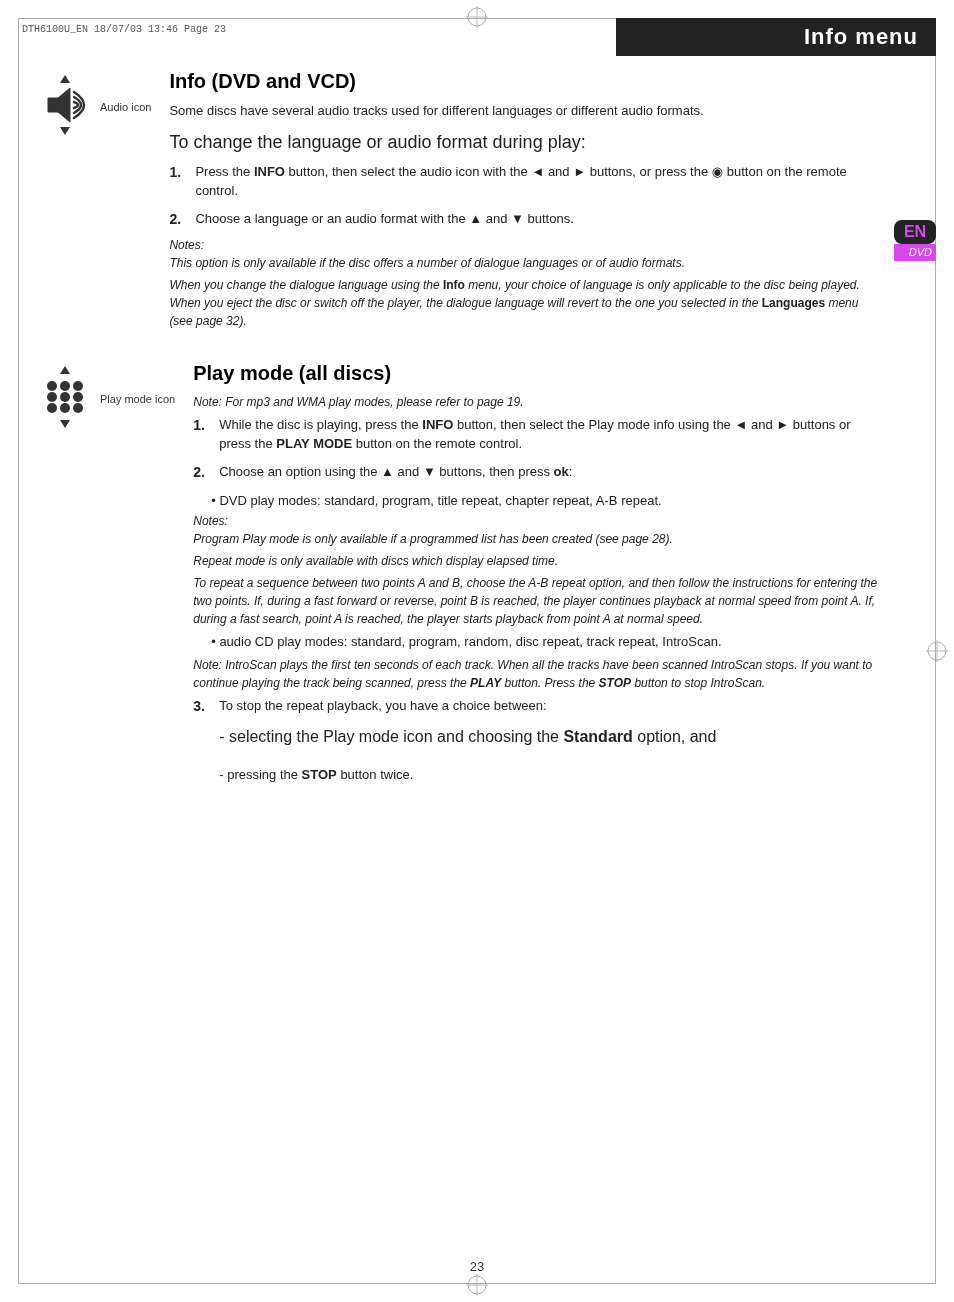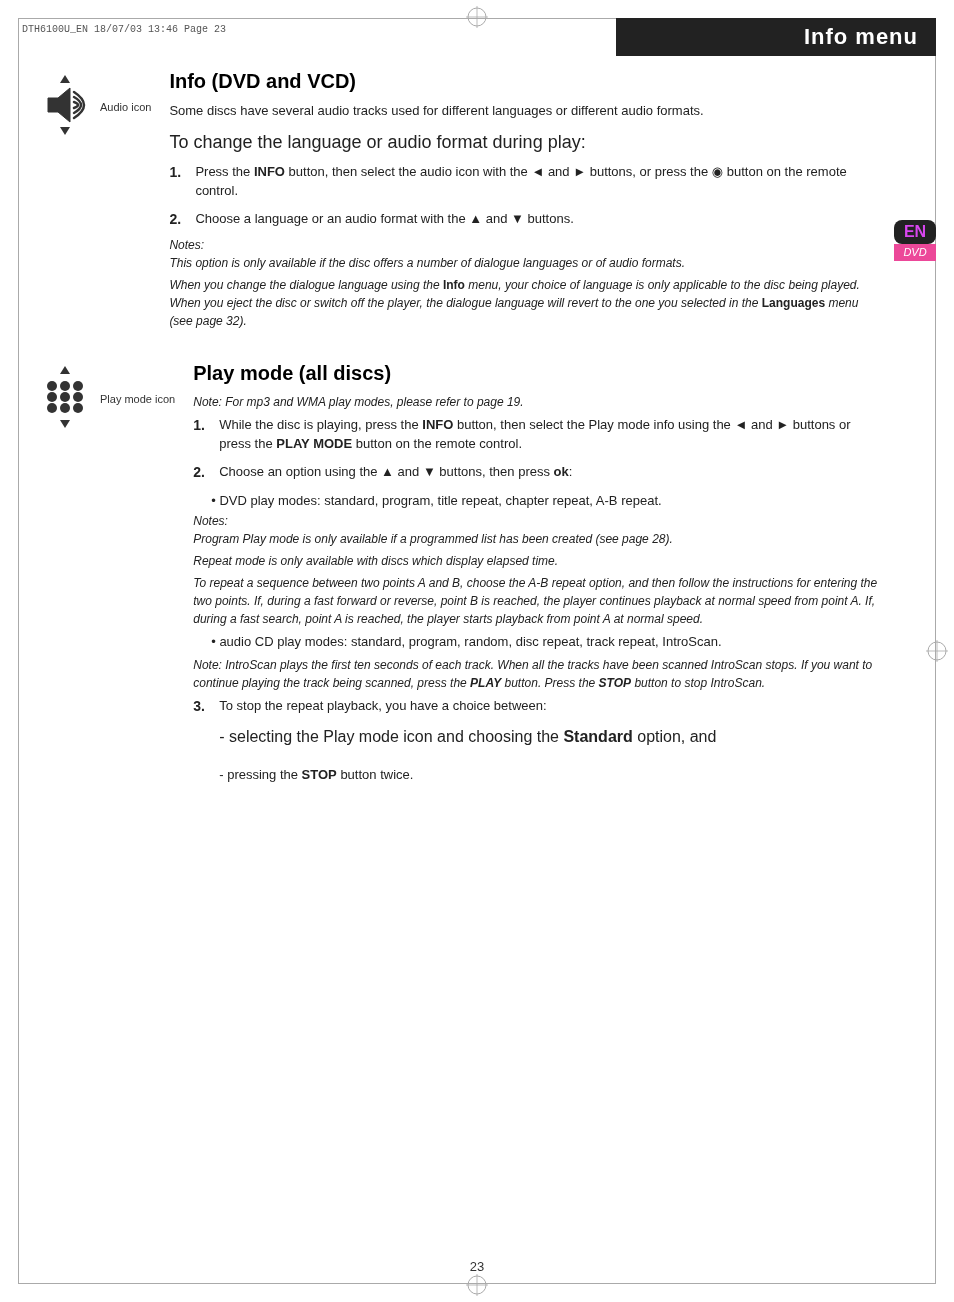--- a/index.html
+++ b/index.html
@@ -71,25 +71,25 @@
       background: #222;
       color: #d946ef;
       font-size: 16px;
       font-weight: bold;
       text-align: center;
       padding: 4px 6px;
       line-height: 1;
       border-radius: 8px;
     }
     .dvd-badge {
-      background: #ec4899;
+      background: #d946ef;
       color: #fff;
       font-size: 11px;
       font-style: italic;
-      text-align: center;
+      text-align: right;
       padding: 3px 4px;
       line-height: 1;
     }
 
     
     .content {
       position: absolute;
       top: 70px;
       left: 30px;
       right: 70px;

